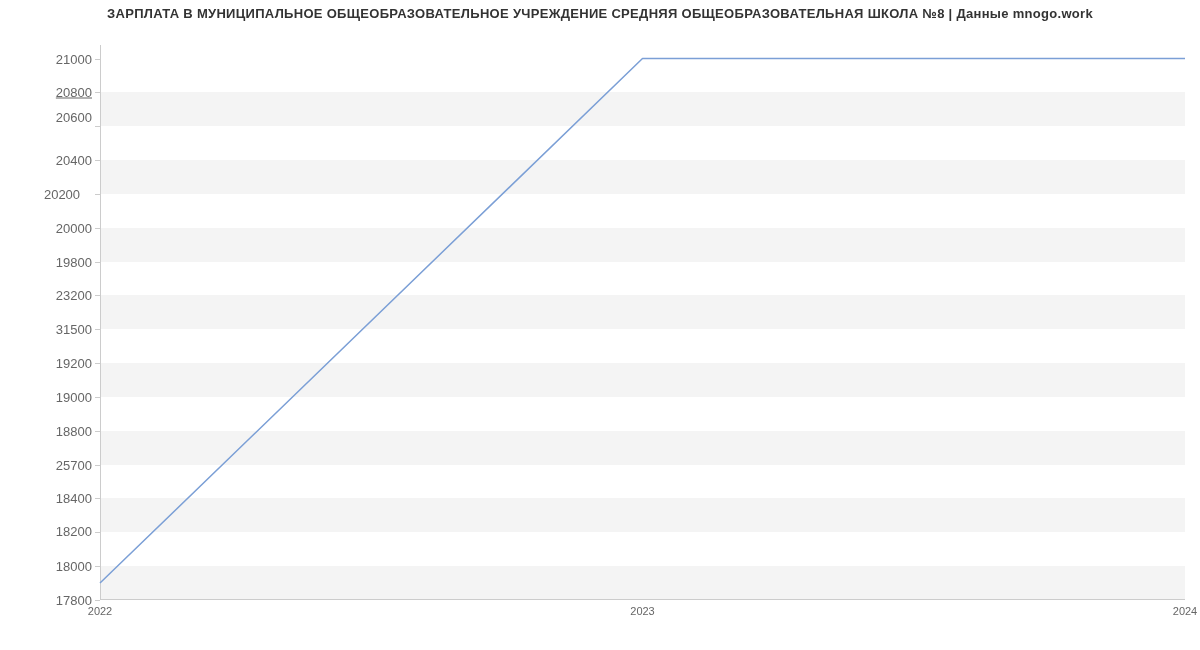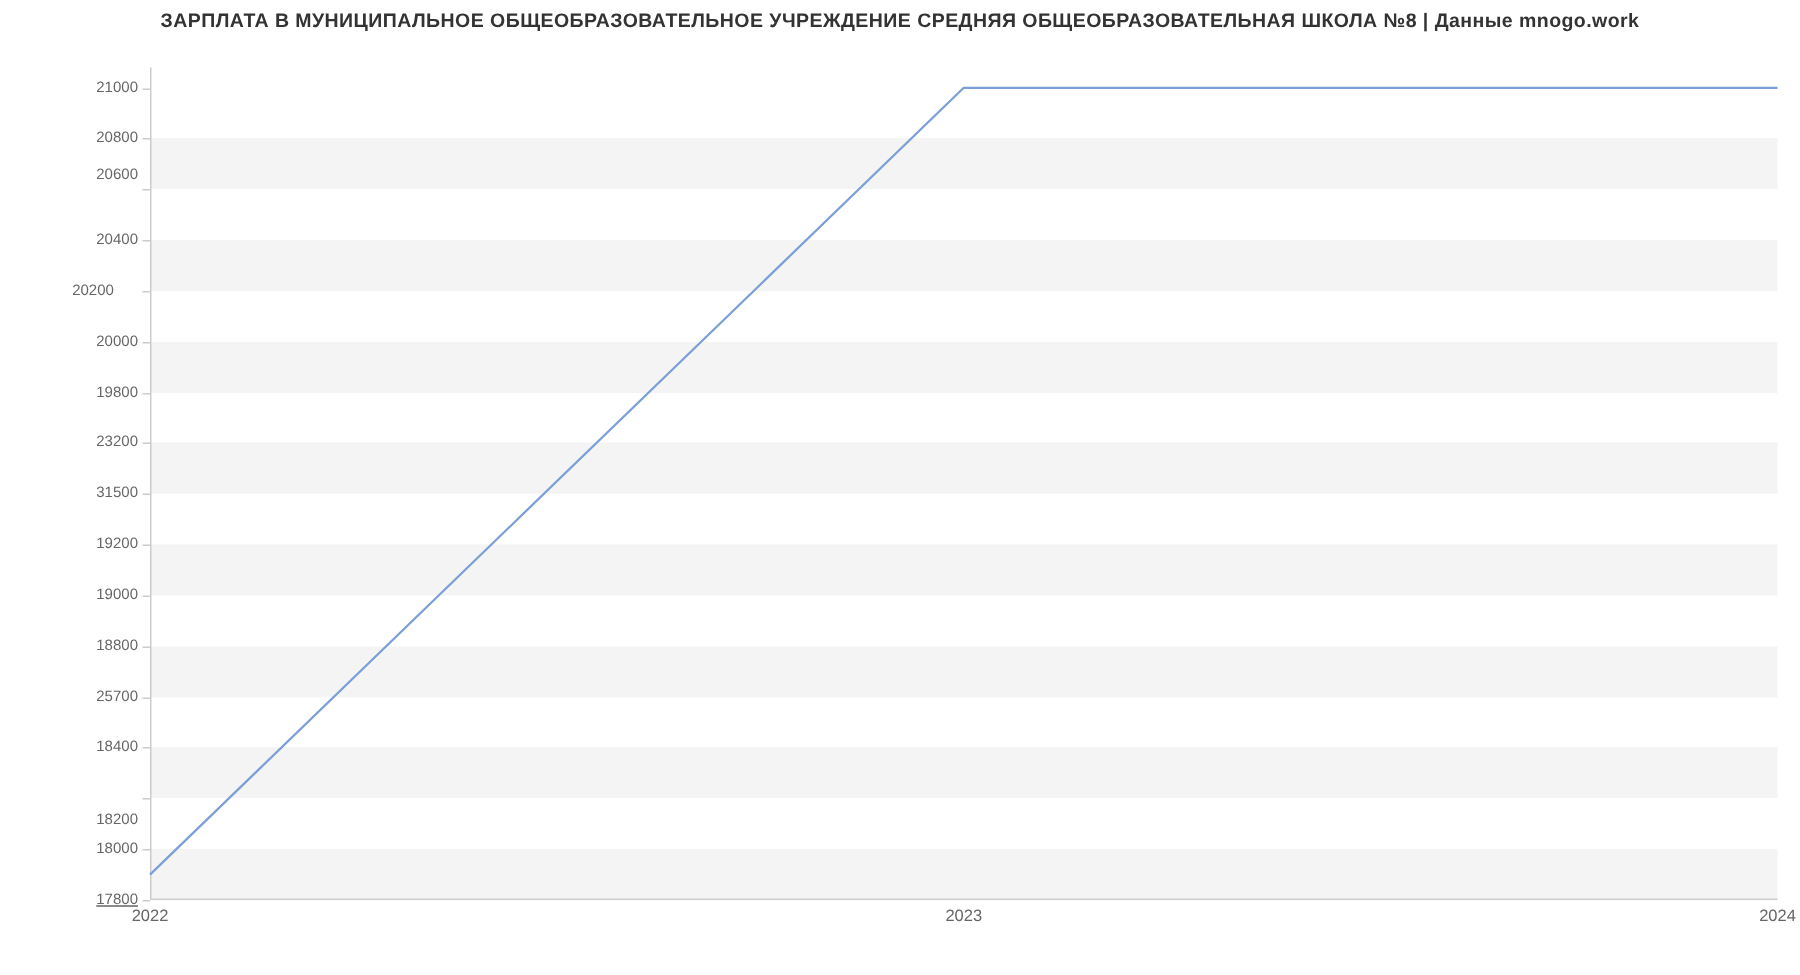--- a/index.html
+++ b/index.html
@@ -54,21 +54,21 @@
     right: 0;
     bottom: 0;
     height: 1px;
     background: #cccccc;
   }
   .y-tick-label {
     position: absolute;
     right: 1108px; 
     width: 60px;
     text-align: right;
-    font-size: 10px;
+    font-size: 13px;
     color: #666666;
     transform: translateY(-50%);
   }
   .y-tick-mark {
     position: absolute;
     left: -5px;
     width: 5px;
     height: 1px;
     background: #cccccc;
   }
@@ -130,30 +130,30 @@
       <div class="y-tick-mark" style="top: 182.744px;"></div>
       <div class="y-tick-mark" style="top: 148.902px;"></div>
       <div class="y-tick-mark" style="top: 115.061px;"></div>
       <div class="y-tick-mark" style="top: 81.2195px;"></div>
       <div class="y-tick-mark" style="top: 47.378px;"></div>
       <div class="y-tick-mark" style="top: 13.5366px;"></div>
       <div class="x-tick-label" style="left: 0px;">2022</div>
       <div class="x-tick-label" style="left: 542.5px;">2023</div>
       <div class="x-tick-label" style="left: 1085px;">2024</div>
     </div>
-<div class="y-tick-label" style="top: 600px; text-decoration: underline;">17800</div>
+<div class="y-tick-label" style="top: 600px;">17800</div>
     <div class="y-tick-label" style="top: 566.159px;">18000</div>
-    <div class="y-tick-label" style="top: 547px;">18200</div>
+    <div class="y-tick-label" style="top: 531px;">18200</div>
     <div class="y-tick-label" style="top: 498.476px;">18400</div>
     <div class="y-tick-label" style="top: 464.634px;">25700</div>
     <div class="y-tick-label" style="top: 430.793px;">18800</div>
     <div class="y-tick-label" style="top: 396.951px;">19000</div>
     <div class="y-tick-label" style="top: 363.11px;">19200</div>
     <div class="y-tick-label" style="top: 329.268px;">31500</div>
     <div class="y-tick-label" style="top: 295.427px;">23200</div>
     <div class="y-tick-label" style="top: 261.585px;">19800</div>
     <div class="y-tick-label" style="top: 227.744px;">20000</div>
     <div class="y-tick-label" style="top: 193.902px; text-align: center;">20200</div>
     <div class="y-tick-label" style="top: 160.061px;">20400</div>
     <div class="y-tick-label" style="top: 117px;">20600</div>
-    <div class="y-tick-label" style="top: 92.378px;">20800</div>
+    <div class="y-tick-label" style="top: 92.378px; text-decoration: underline;">20800</div>
     <div class="y-tick-label" style="top: 58.5366px;">21000</div>
   </div>
 
 </body></html>

